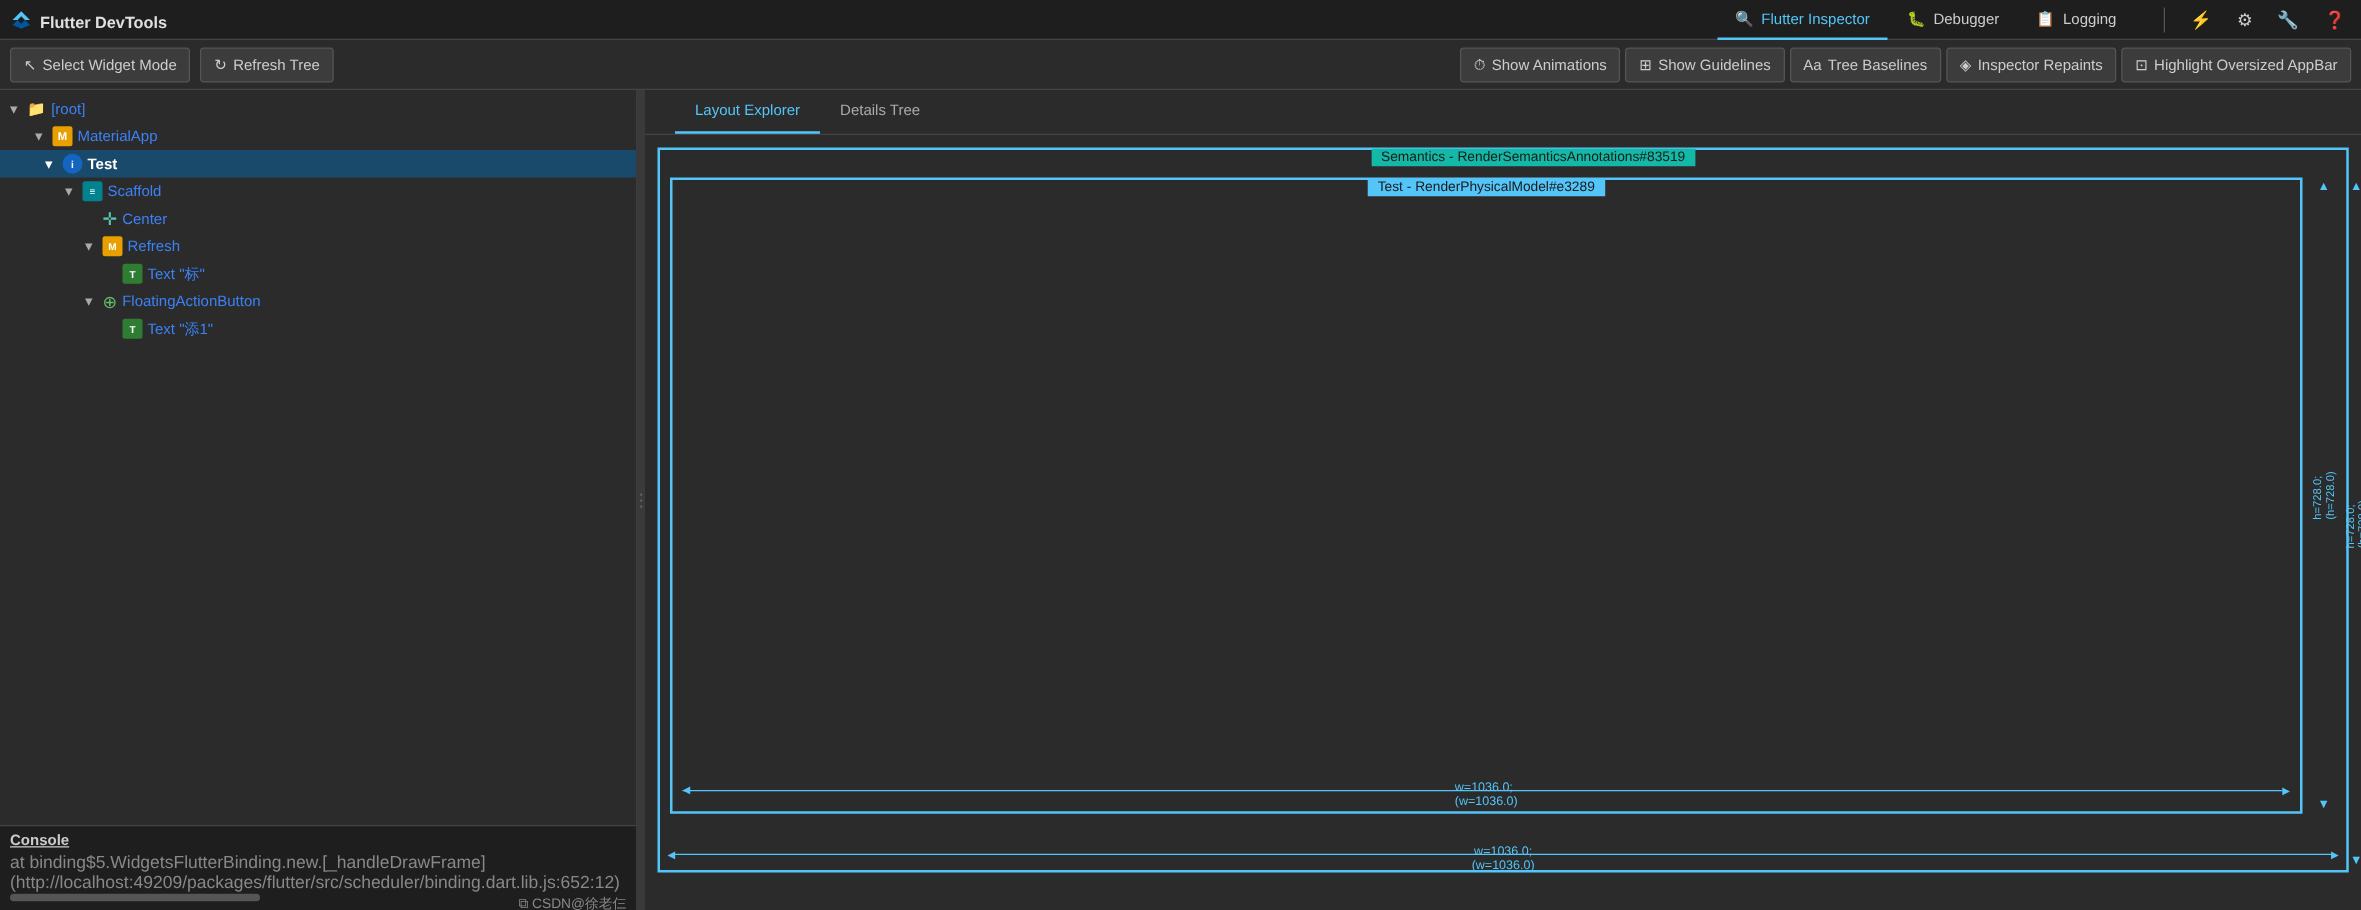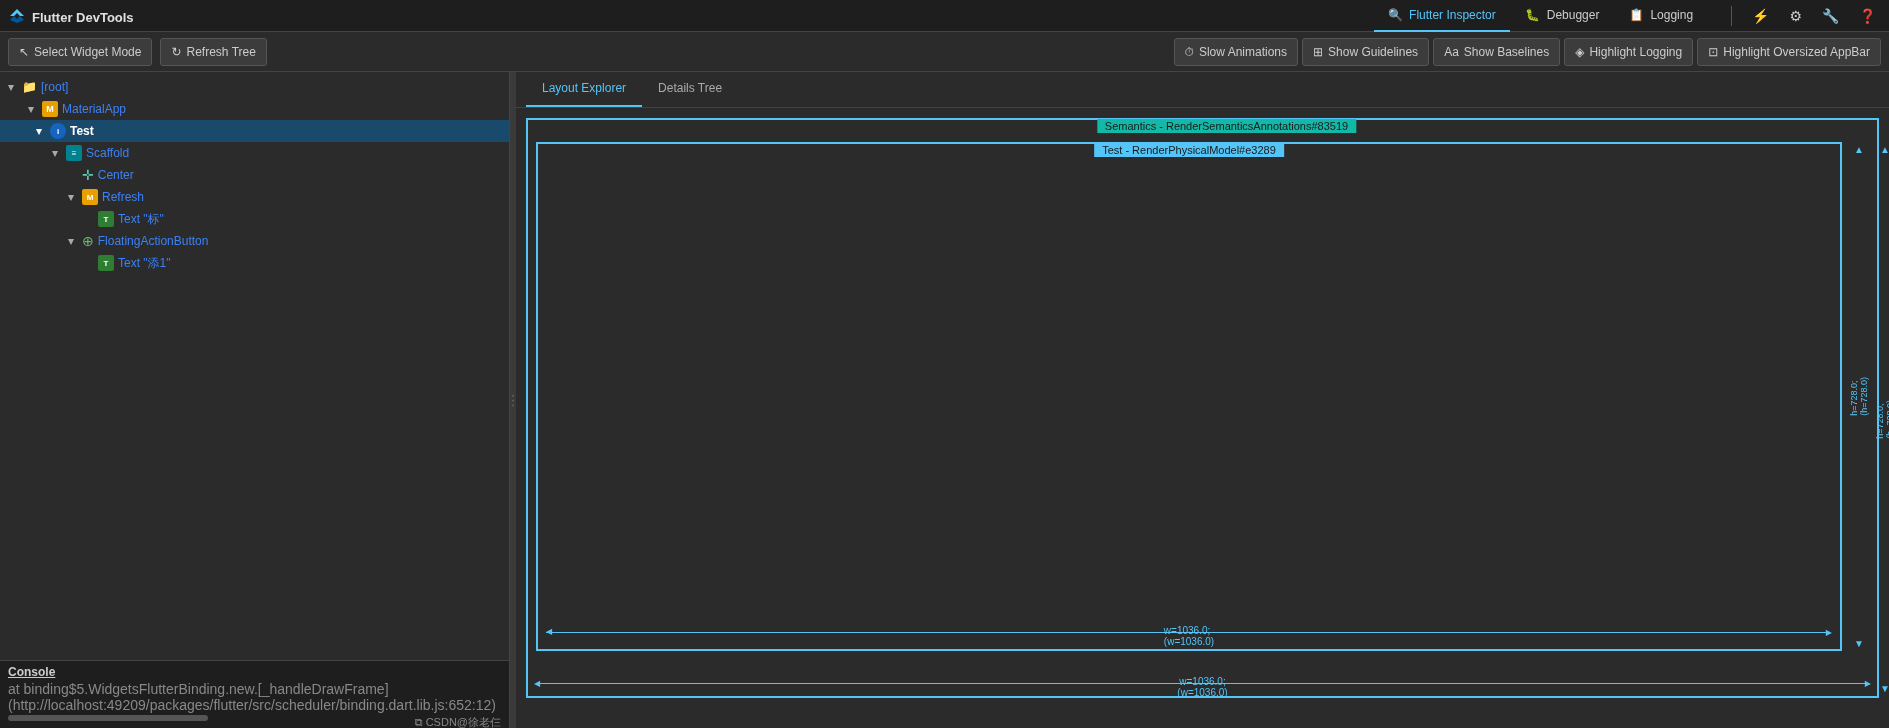--- a/index.html
+++ b/index.html
@@ -209,21 +209,21 @@
       display: flex;
       flex-direction: column;
       overflow: hidden;
     }
     .explorer-tabs {
       display: flex;
       background: #2b2b2b;
       border-bottom: 1px solid #444;
       height: 36px;
       align-items: flex-end;
-      padding: 0 10px;
+      padding: 0 24px;
       flex-shrink: 0;
     }
     .explorer-tab {
       padding: 6px 16px;
       cursor: pointer;
       font-size: 12px;
       color: #aaa;
       border-bottom: 2px solid transparent;
       height: 36px;
       display: flex;
@@ -305,33 +305,33 @@
       <span>Select Widget Mode</span>
     </button>
     <button class="tool-btn">
       <span>↻</span>
       <span>Refresh Tree</span>
     </button>
   </div>
   <div class="toolbar-right">
     <button class="tool-btn">
       <span>⏱</span>
-      <span>Slow Animations</span>
+      <span>Show Animations</span>
     </button>
     <button class="tool-btn">
       <span>⊞</span>
       <span>Show Guidelines</span>
     </button>
     <button class="tool-btn">
       <span>Aa</span>
-      <span>Show Baselines</span>
+      <span>Tree Baselines</span>
     </button>
     <button class="tool-btn">
       <span>◈</span>
-      <span>Highlight Logging</span>
+      <span>Inspector Repaints</span>
     </button>
     <button class="tool-btn">
       <span>⊡</span>
       <span>Highlight Oversized AppBar</span>
     </button>
   </div>
 </div>
 
 <div class="main-content">
 

